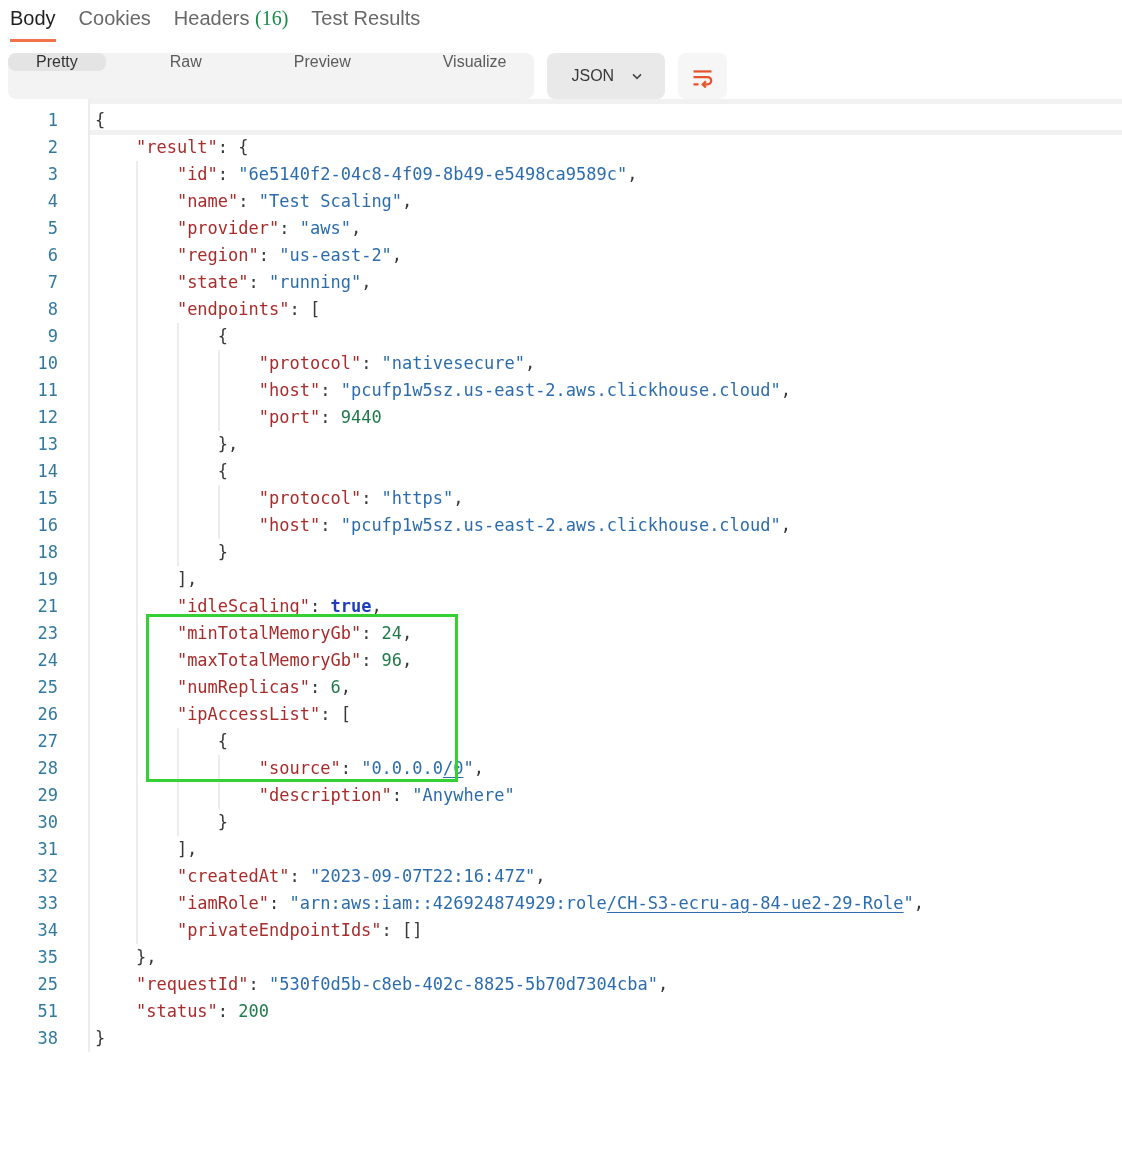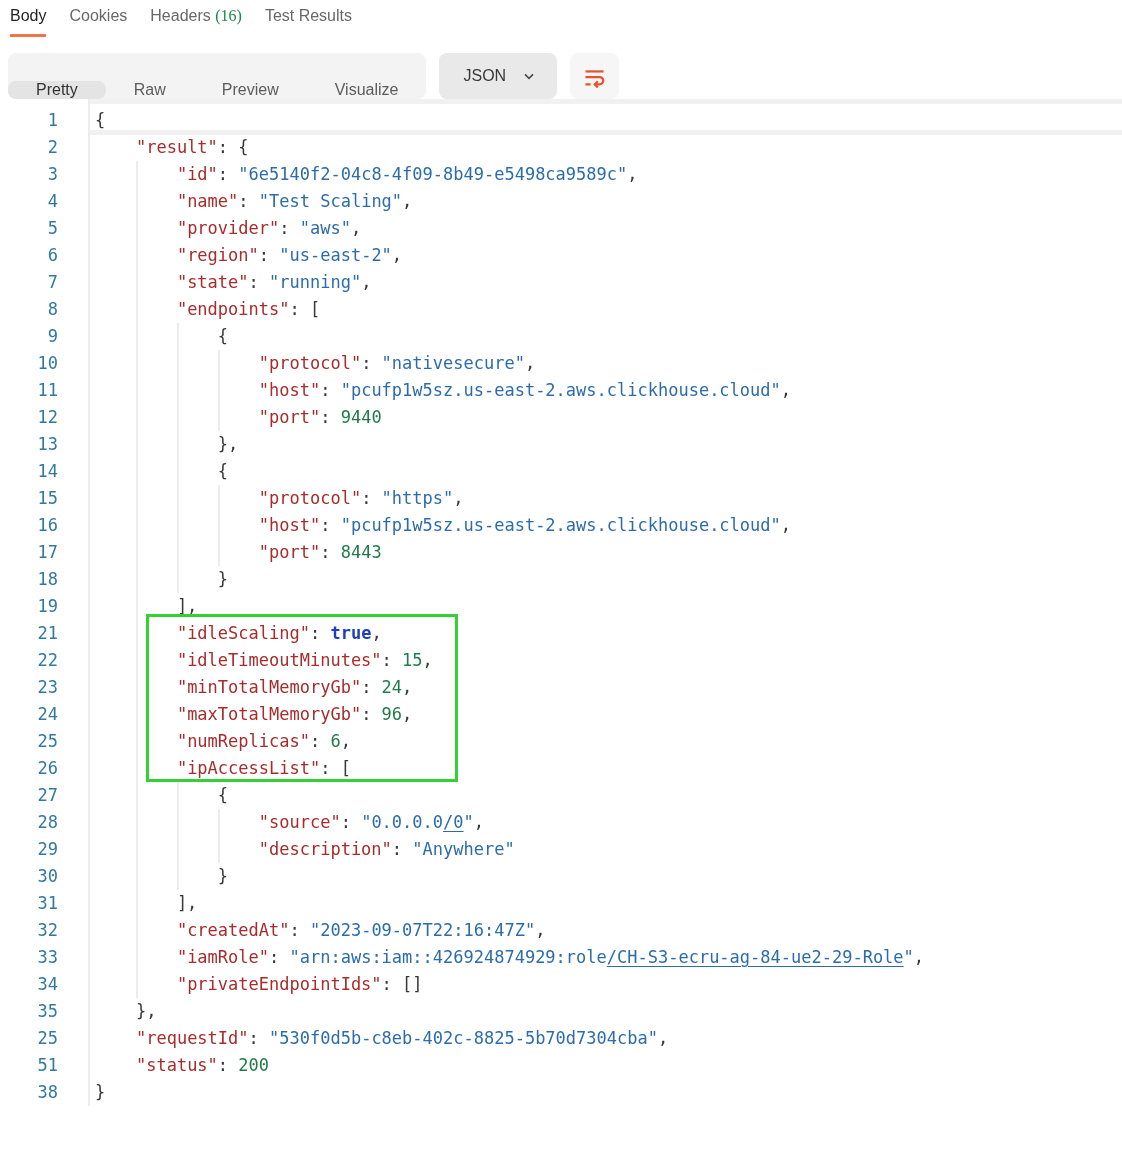--- a/index.html
+++ b/index.html
@@ -2,27 +2,27 @@
 <html style="--c-accent: #f2734a; --c-count: #188a4b; --c-key: #a82c2c; --c-str: #2c6cac; --c-num: #217a4a; --c-bool: #1d3fbf; --c-punct: #36383a; --c-ln: #3179a0; --c-hl: #33d133;"><head>
 <meta charset="utf-8">
 <style>
   html,body{margin:0;padding:0;background:#fff;}
   body{width:1122px;height:1166px;overflow:hidden;font-family:"Liberation Sans",sans-serif;
        -webkit-font-smoothing:antialiased;}
   .app{width:1122px;height:1166px;position:relative;background:#fff;}
 
   
   .tabbar{display:flex;align-items:flex-start;gap:23px;padding:7px 0 0 10px;height:33px;}
-  .tab{font-size:16px;color:#686868;padding-bottom:9px;border-bottom:3px solid transparent;cursor:pointer;white-space:nowrap;}
+  .tab{font-size:20px;color:#686868;padding-bottom:9px;border-bottom:3px solid transparent;cursor:pointer;white-space:nowrap;}
   .tab.active{color:#1f1f1f;font-weight:500;border-bottom-color:var(--c-accent);}
   .tab .count{color:var(--c-count);font-family:Liberation Serif, serif;}
 
   
   .toolbar{display:flex;align-items:center;margin:13px 0 0 8px;height:46px;gap:13px;}
-  .seg-group{display:flex;background:#f3f3f3;border-radius:8px;height:46px;align-items:flex-end;}
+  .seg-group{display:flex;background:#f3f3f3;border-radius:8px;height:46px;align-items:flex-start;gap:36px;}
   .seg{border:none;background:transparent;border-radius:8px;font-family:"Liberation Sans",sans-serif;
        font-size:16px;color:#5c5c5c;padding:0 28px;cursor:pointer;}
   .seg.active{background:#e4e4e4;color:#343434;}
   .lang-dd{display:flex;align-items:center;gap:15px;border:none;background:#e9e9e9;border-radius:8px;
        height:46px;padding:0 20px 0 24px;font-family:"Liberation Sans",sans-serif;font-size:16px;color:#383838;cursor:pointer;}
   .wrap-btn{display:flex;align-items:center;justify-content:center;border:none;background:#f6f6f6;
        border-radius:8px;width:49px;height:46px;cursor:pointer;}
 
   
   .code-area{position:relative;margin-top:8px;font-family:"DejaVu Sans Mono",monospace;
@@ -181,46 +181,34 @@
           <span class="code"><span class="tk-pn">                </span><span class="tk-key">"protocol"</span><span class="tk-pn">: </span><span class="tk-str">"https"</span><span class="tk-pn">,</span></span>
         </div>
         <div class="row">
           <span class="ln">16</span>
           <div class="guide" style="left: 135.96px;"></div>
           <div class="guide" style="left: 176.92px;"></div>
           <div class="guide" style="left: 217.88px;"></div>
           <span class="code"><span class="tk-pn">                </span><span class="tk-key">"host"</span><span class="tk-pn">: </span><span class="tk-str">"pcufp1w5sz.us-east-2.aws.clickhouse.cloud"</span><span class="tk-pn">,</span></span>
         </div>
         <div class="row">
-          <span class="ln">17</span>
-          <div class="guide" style="left: 135.96px;"></div>
-          <div class="guide" style="left: 176.92px;"></div>
-          <div class="guide" style="left: 217.88px;"></div>
-          <span class="code"><span class="tk-pn">                </span><span class="tk-key">"port"</span><span class="tk-pn">: </span><span class="tk-num">8443</span></span>
-        </div>
-        <div class="row">
           <span class="ln">18</span>
           <div class="guide" style="left: 135.96px;"></div>
           <div class="guide" style="left: 176.92px;"></div>
           <span class="code"><span class="tk-pn">            }</span></span>
         </div>
         <div class="row">
           <span class="ln">19</span>
           <div class="guide" style="left: 135.96px;"></div>
           <span class="code"><span class="tk-pn">        ],</span></span>
         </div>
         <div class="row">
           <span class="ln">21</span>
           <div class="guide" style="left: 135.96px;"></div>
           <span class="code"><span class="tk-pn">        </span><span class="tk-key">"idleScaling"</span><span class="tk-pn">: </span><span class="tk-bool">true</span><span class="tk-pn">,</span></span>
-        </div>
-        <div class="row">
-          <span class="ln">22</span>
-          <div class="guide" style="left: 135.96px;"></div>
-          <span class="code"><span class="tk-pn">        </span><span class="tk-key">"idleTimeoutMinutes"</span><span class="tk-pn">: </span><span class="tk-num">15</span><span class="tk-pn">,</span></span>
         </div>
         <div class="row">
           <span class="ln">23</span>
           <div class="guide" style="left: 135.96px;"></div>
           <span class="code"><span class="tk-pn">        </span><span class="tk-key">"minTotalMemoryGb"</span><span class="tk-pn">: </span><span class="tk-num">24</span><span class="tk-pn">,</span></span>
         </div>
         <div class="row">
           <span class="ln">24</span>
           <div class="guide" style="left: 135.96px;"></div>
           <span class="code"><span class="tk-pn">        </span><span class="tk-key">"maxTotalMemoryGb"</span><span class="tk-pn">: </span><span class="tk-num">96</span><span class="tk-pn">,</span></span>

